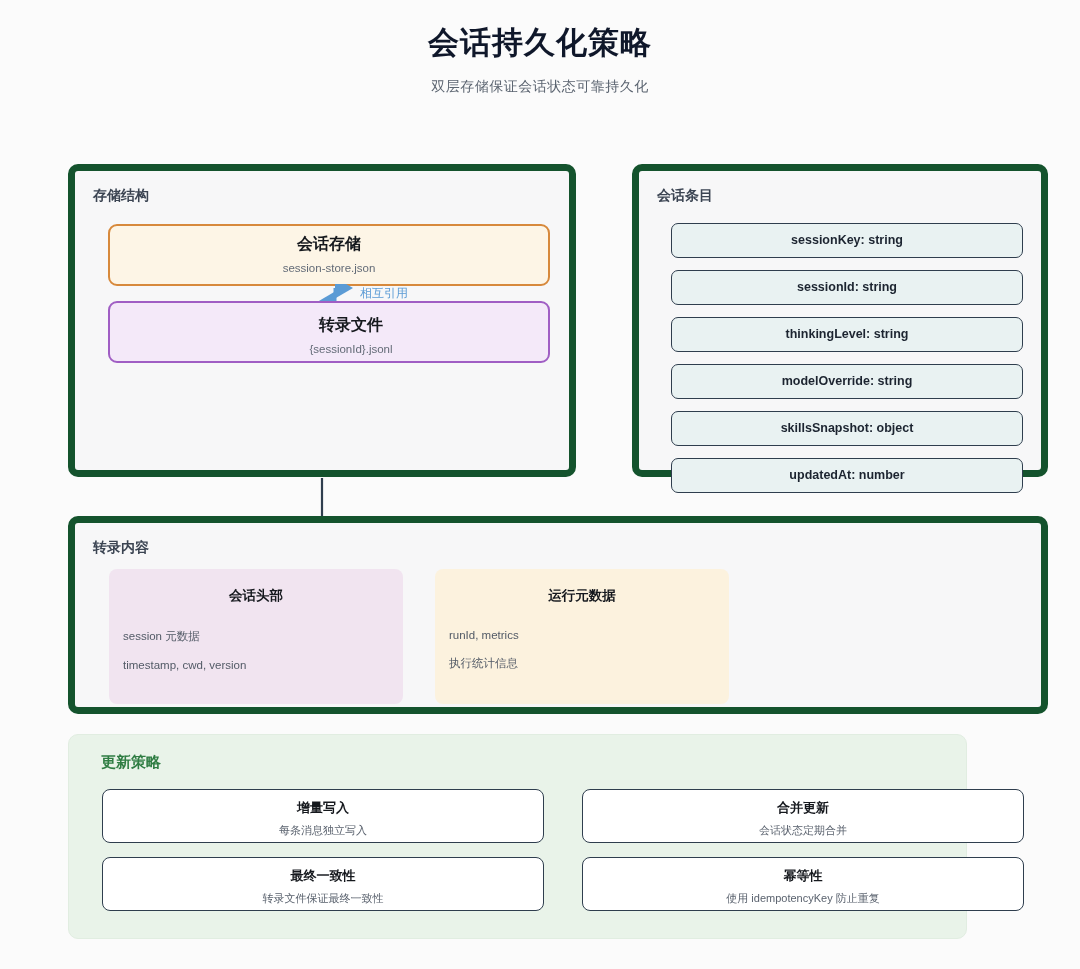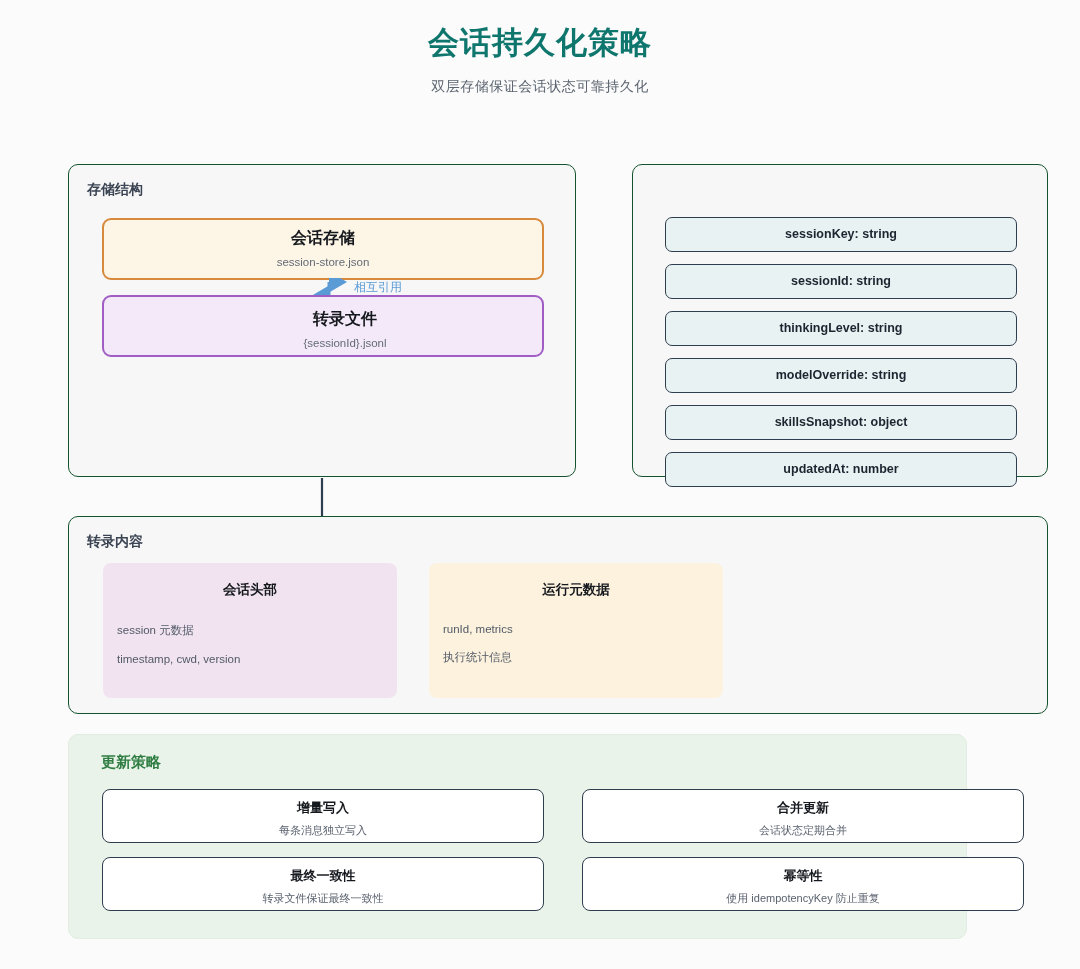--- a/index.html
+++ b/index.html
@@ -21,36 +21,36 @@
   }
 
   
   .header {
     text-align: center;
     padding-top: 22px;
   }
   .title {
     font-size: 31px;
     font-weight: bold;
-    color: #0f766e;
+    color: #0f172a;
     letter-spacing: 1px;
     margin: 0;
   }
   .subtitle {
     font-size: 14px;
     color: #5b6470;
     margin-top: 14px;
     letter-spacing: .5px;
   }
 
   
   .panel {
     position: absolute;
     background: #f7f7f8;
-    border: 1px solid #14532d;
+    border: 7px solid #14532d;
     border-radius: 10px;
     box-sizing: border-box;
   }
   .panel-title {
     font-size: 14px;
     font-weight: bold;
     color: #3b4452;
     padding: 16px 0 0 18px;
   }
 
@@ -261,20 +261,21 @@
       <div class="mutual-label">相互引用</div>
     </div>
 
     <div class="store-box" id="transcript-file-box">
       <div class="bt">转录文件</div>
       <div class="bs">{sessionId}.jsonl</div>
     </div>
   </div>
 
   <div class="panel" id="entry-panel">
+    <div class="panel-title">会话条目</div>
     <div class="entry-list">
       <div class="entry-pill">sessionKey: string</div>
       <div class="entry-pill">sessionId: string</div>
       <div class="entry-pill">thinkingLevel: string</div>
       <div class="entry-pill">modelOverride: string</div>
       <div class="entry-pill">skillsSnapshot: object</div>
       <div class="entry-pill">updatedAt: number</div>
     </div>
   </div>
 

